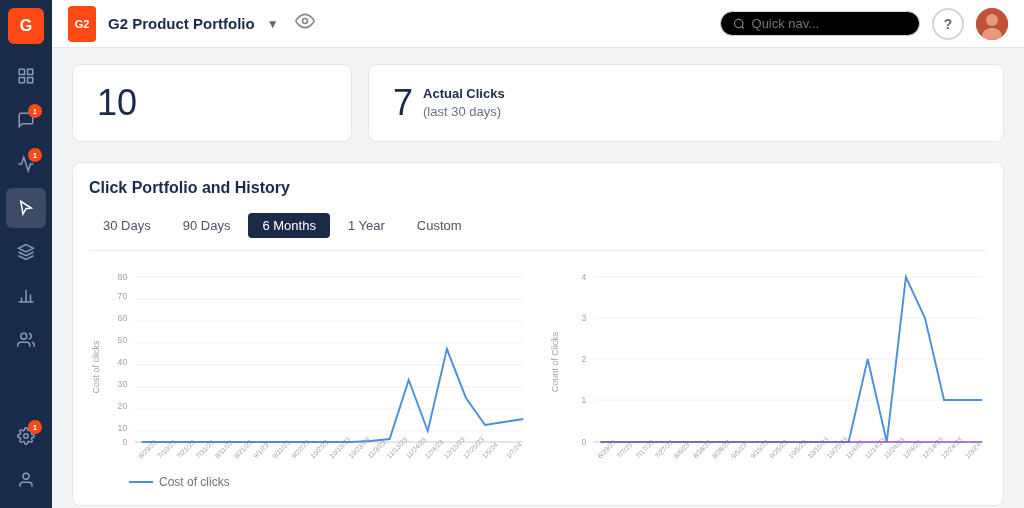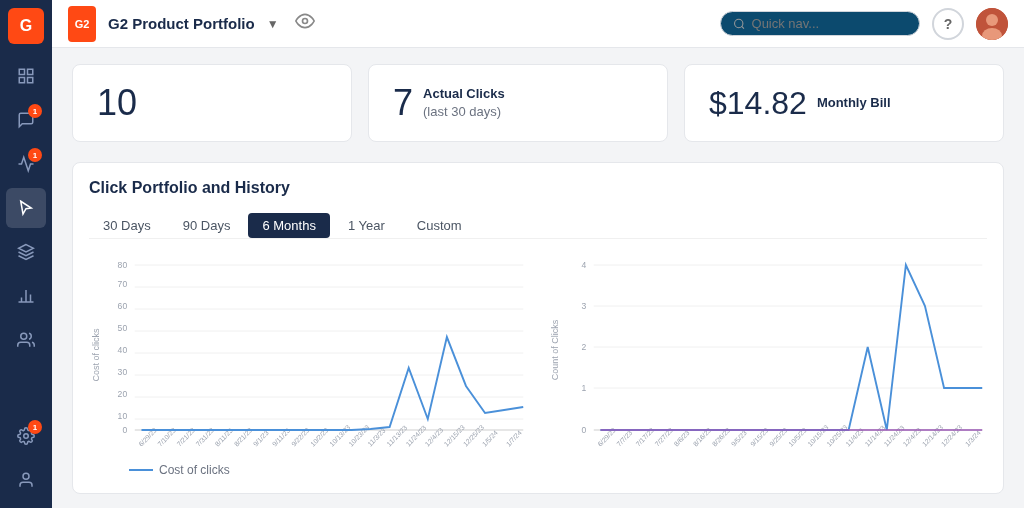--- a/index.html
+++ b/index.html
@@ -95,21 +95,21 @@
     .header-eye { color: #666; font-size: 18px; cursor: pointer; margin-left: 4px; }
     .header-spacer { flex: 1; }
     .search-bar {
       display: flex;
       align-items: center;
       border: 1px solid #d1d5db;
       border-radius: 20px;
       padding: 4px 12px;
       gap: 6px;
       width: 200px;
-      background: #0c4a6e;
+      background: #000000;
     }
     .search-bar input {
       border: none;
       outline: none;
       font-size: 13px;
       color: #999;
       width: 100%;
       background: transparent;
     }
     .header-help {
@@ -178,20 +178,21 @@
     .analytics-title {
       font-size: 16px;
       font-weight: 700;
       color: #1a2b4a;
       margin-bottom: 16px;
     }
     .time-filters {
       display: flex;
       gap: 4px;
       margin-bottom: 16px;
+      padding-bottom: 12px;
       border-bottom: 1px solid #f0f0f0;
     }
     .filter-btn {
       padding: 5px 14px;
       border-radius: 4px;
       border: none;
       background: transparent;
       font-size: 13px;
       cursor: pointer;
       color: #4b5563;
@@ -344,24 +345,20 @@
     <div class="stats-row">
       <div class="stat-card">
         <span class="stat-number">10</span>
       </div>
       <div class="stat-card">
         <span class="stat-number">7</span>
         <div>
           <div class="stat-label" style="font-weight:600;color:#1a2b4a;">Actual Clicks</div>
           <div class="stat-label">(last 30 days)</div>
         </div>
-      </div>
-      <div class="stat-card">
-        <span class="stat-number" style="font-size:32px;font-weight:300;">$14.82</span>
-        <div class="stat-label" style="font-weight:600;color:#1a2b4a;">Monthly Bill</div>
       </div>
     </div>
 
     <div class="analytics-section">
       <div class="analytics-title">Click Portfolio and History</div>
 
       <div class="time-filters">
         <button class="filter-btn">30 Days</button>
         <button class="filter-btn">90 Days</button>
         <button class="filter-btn active">6 Months</button>

